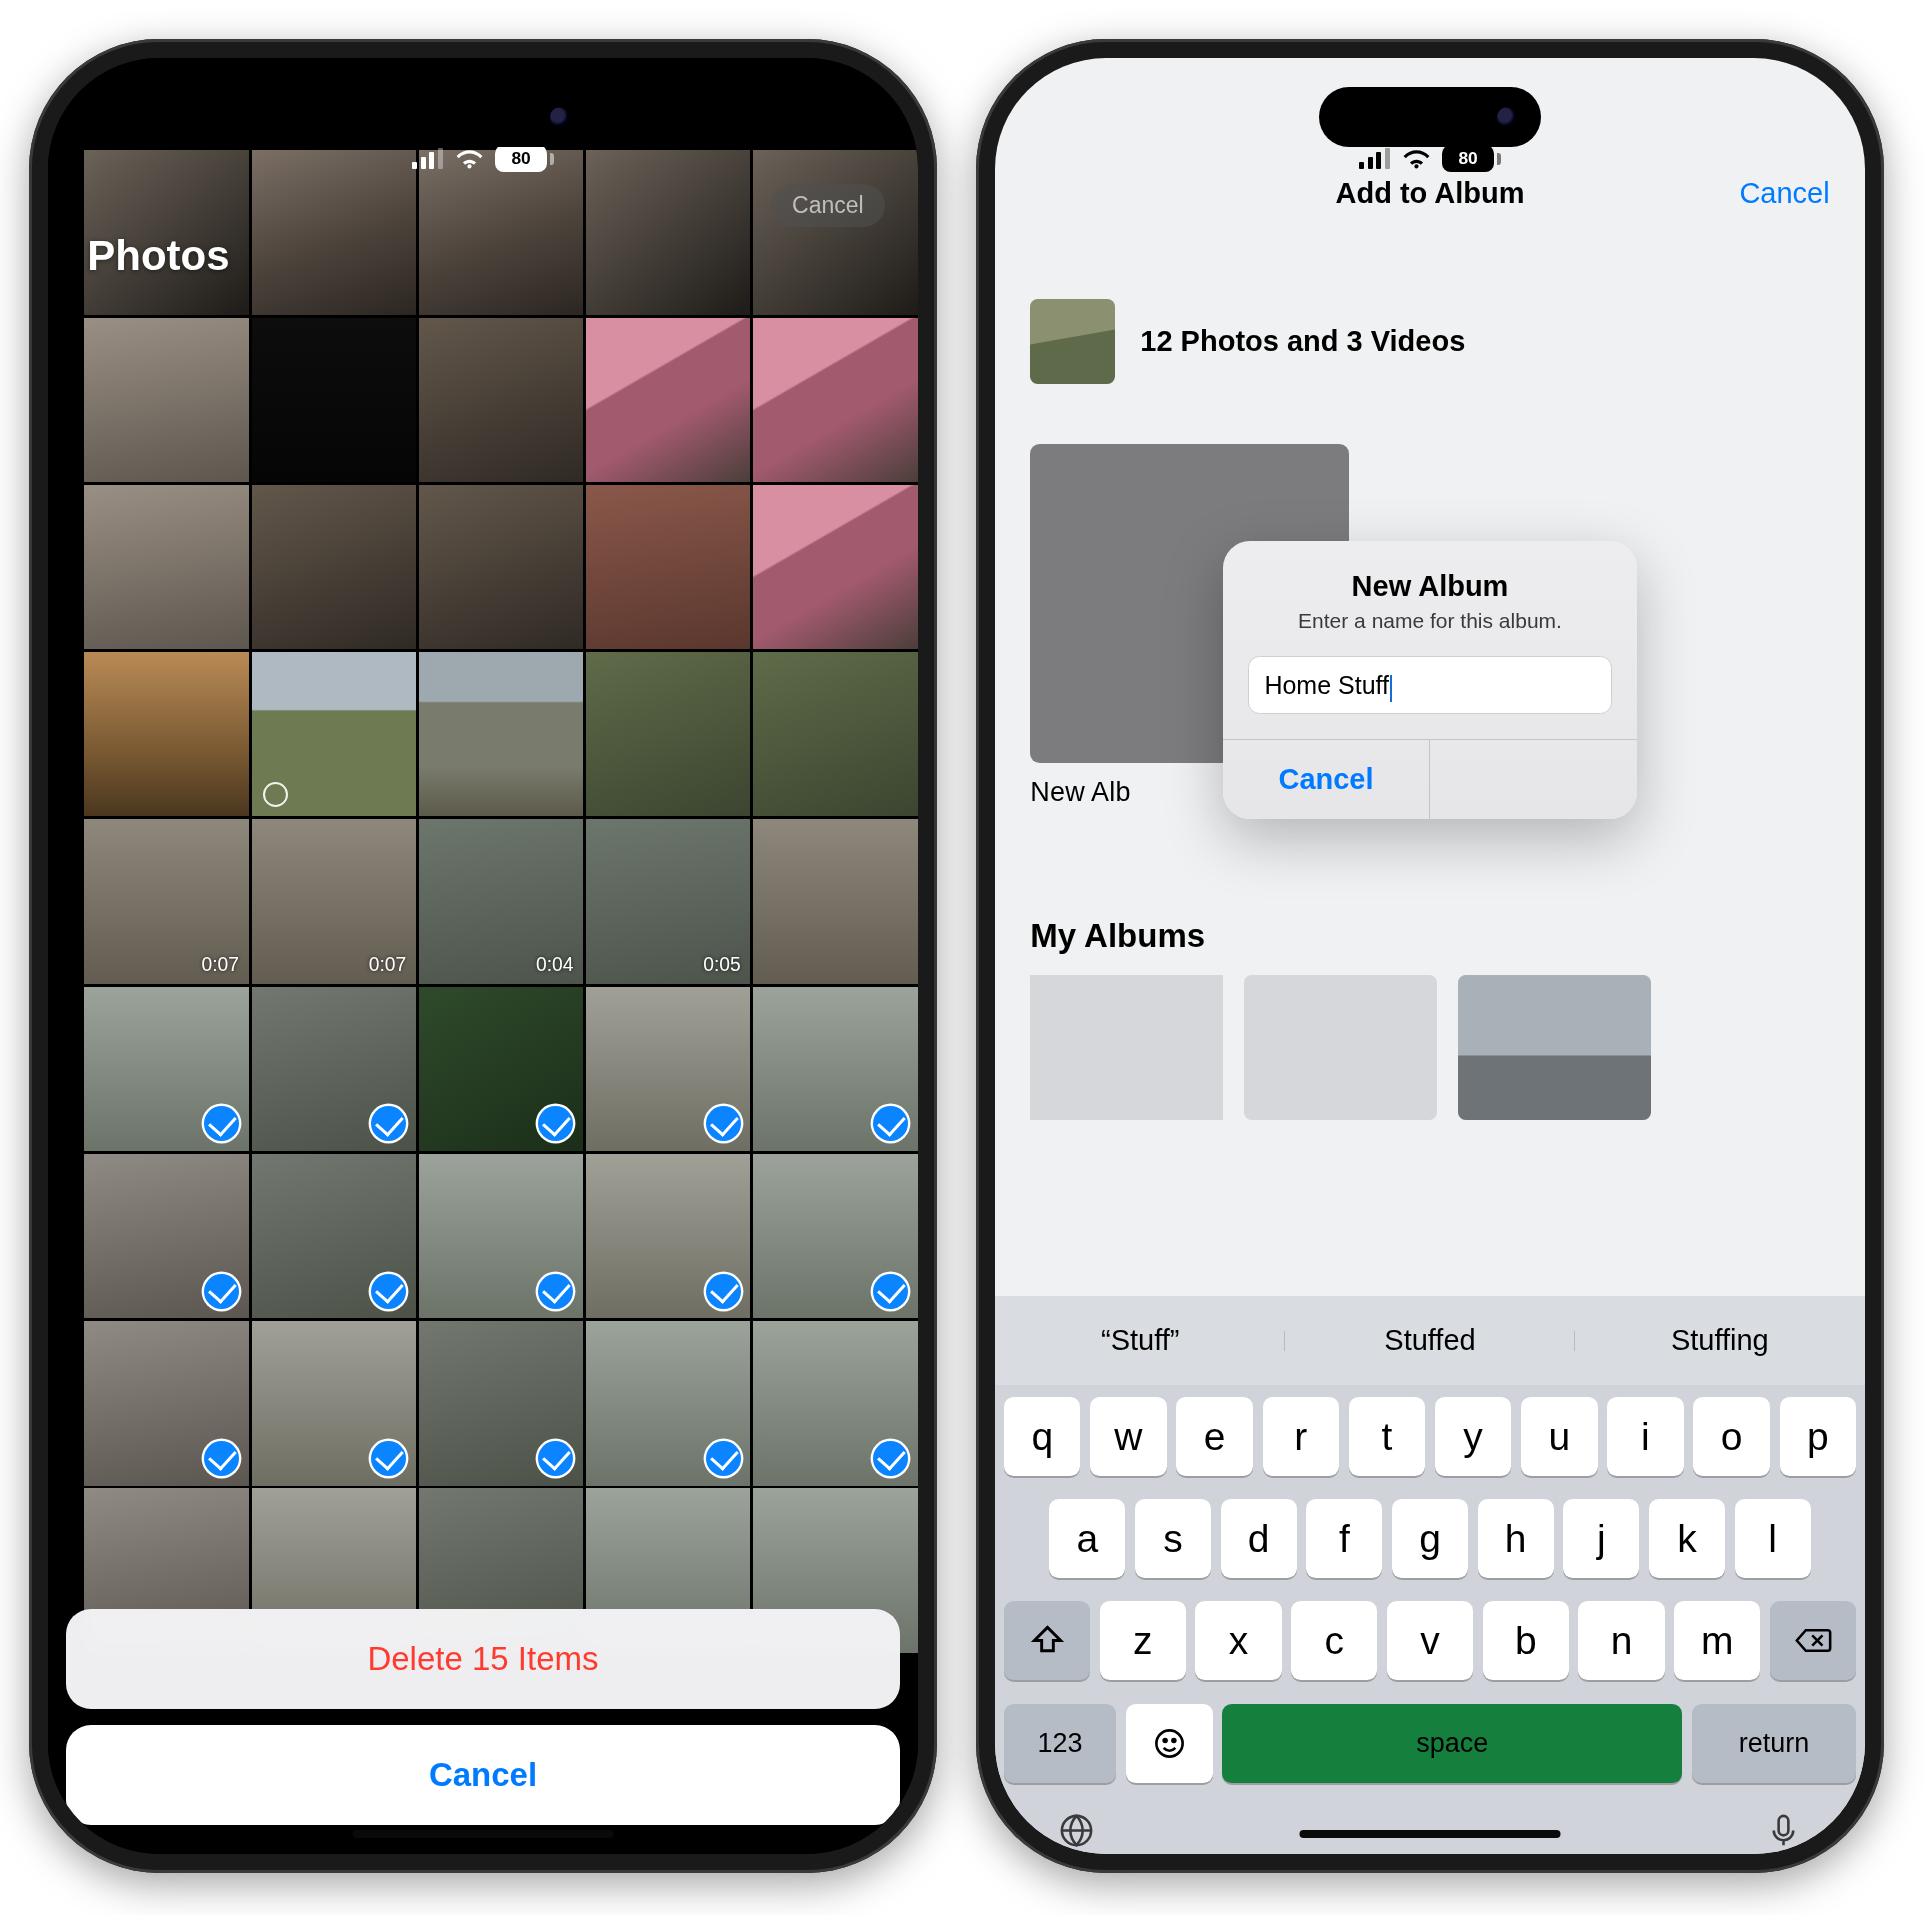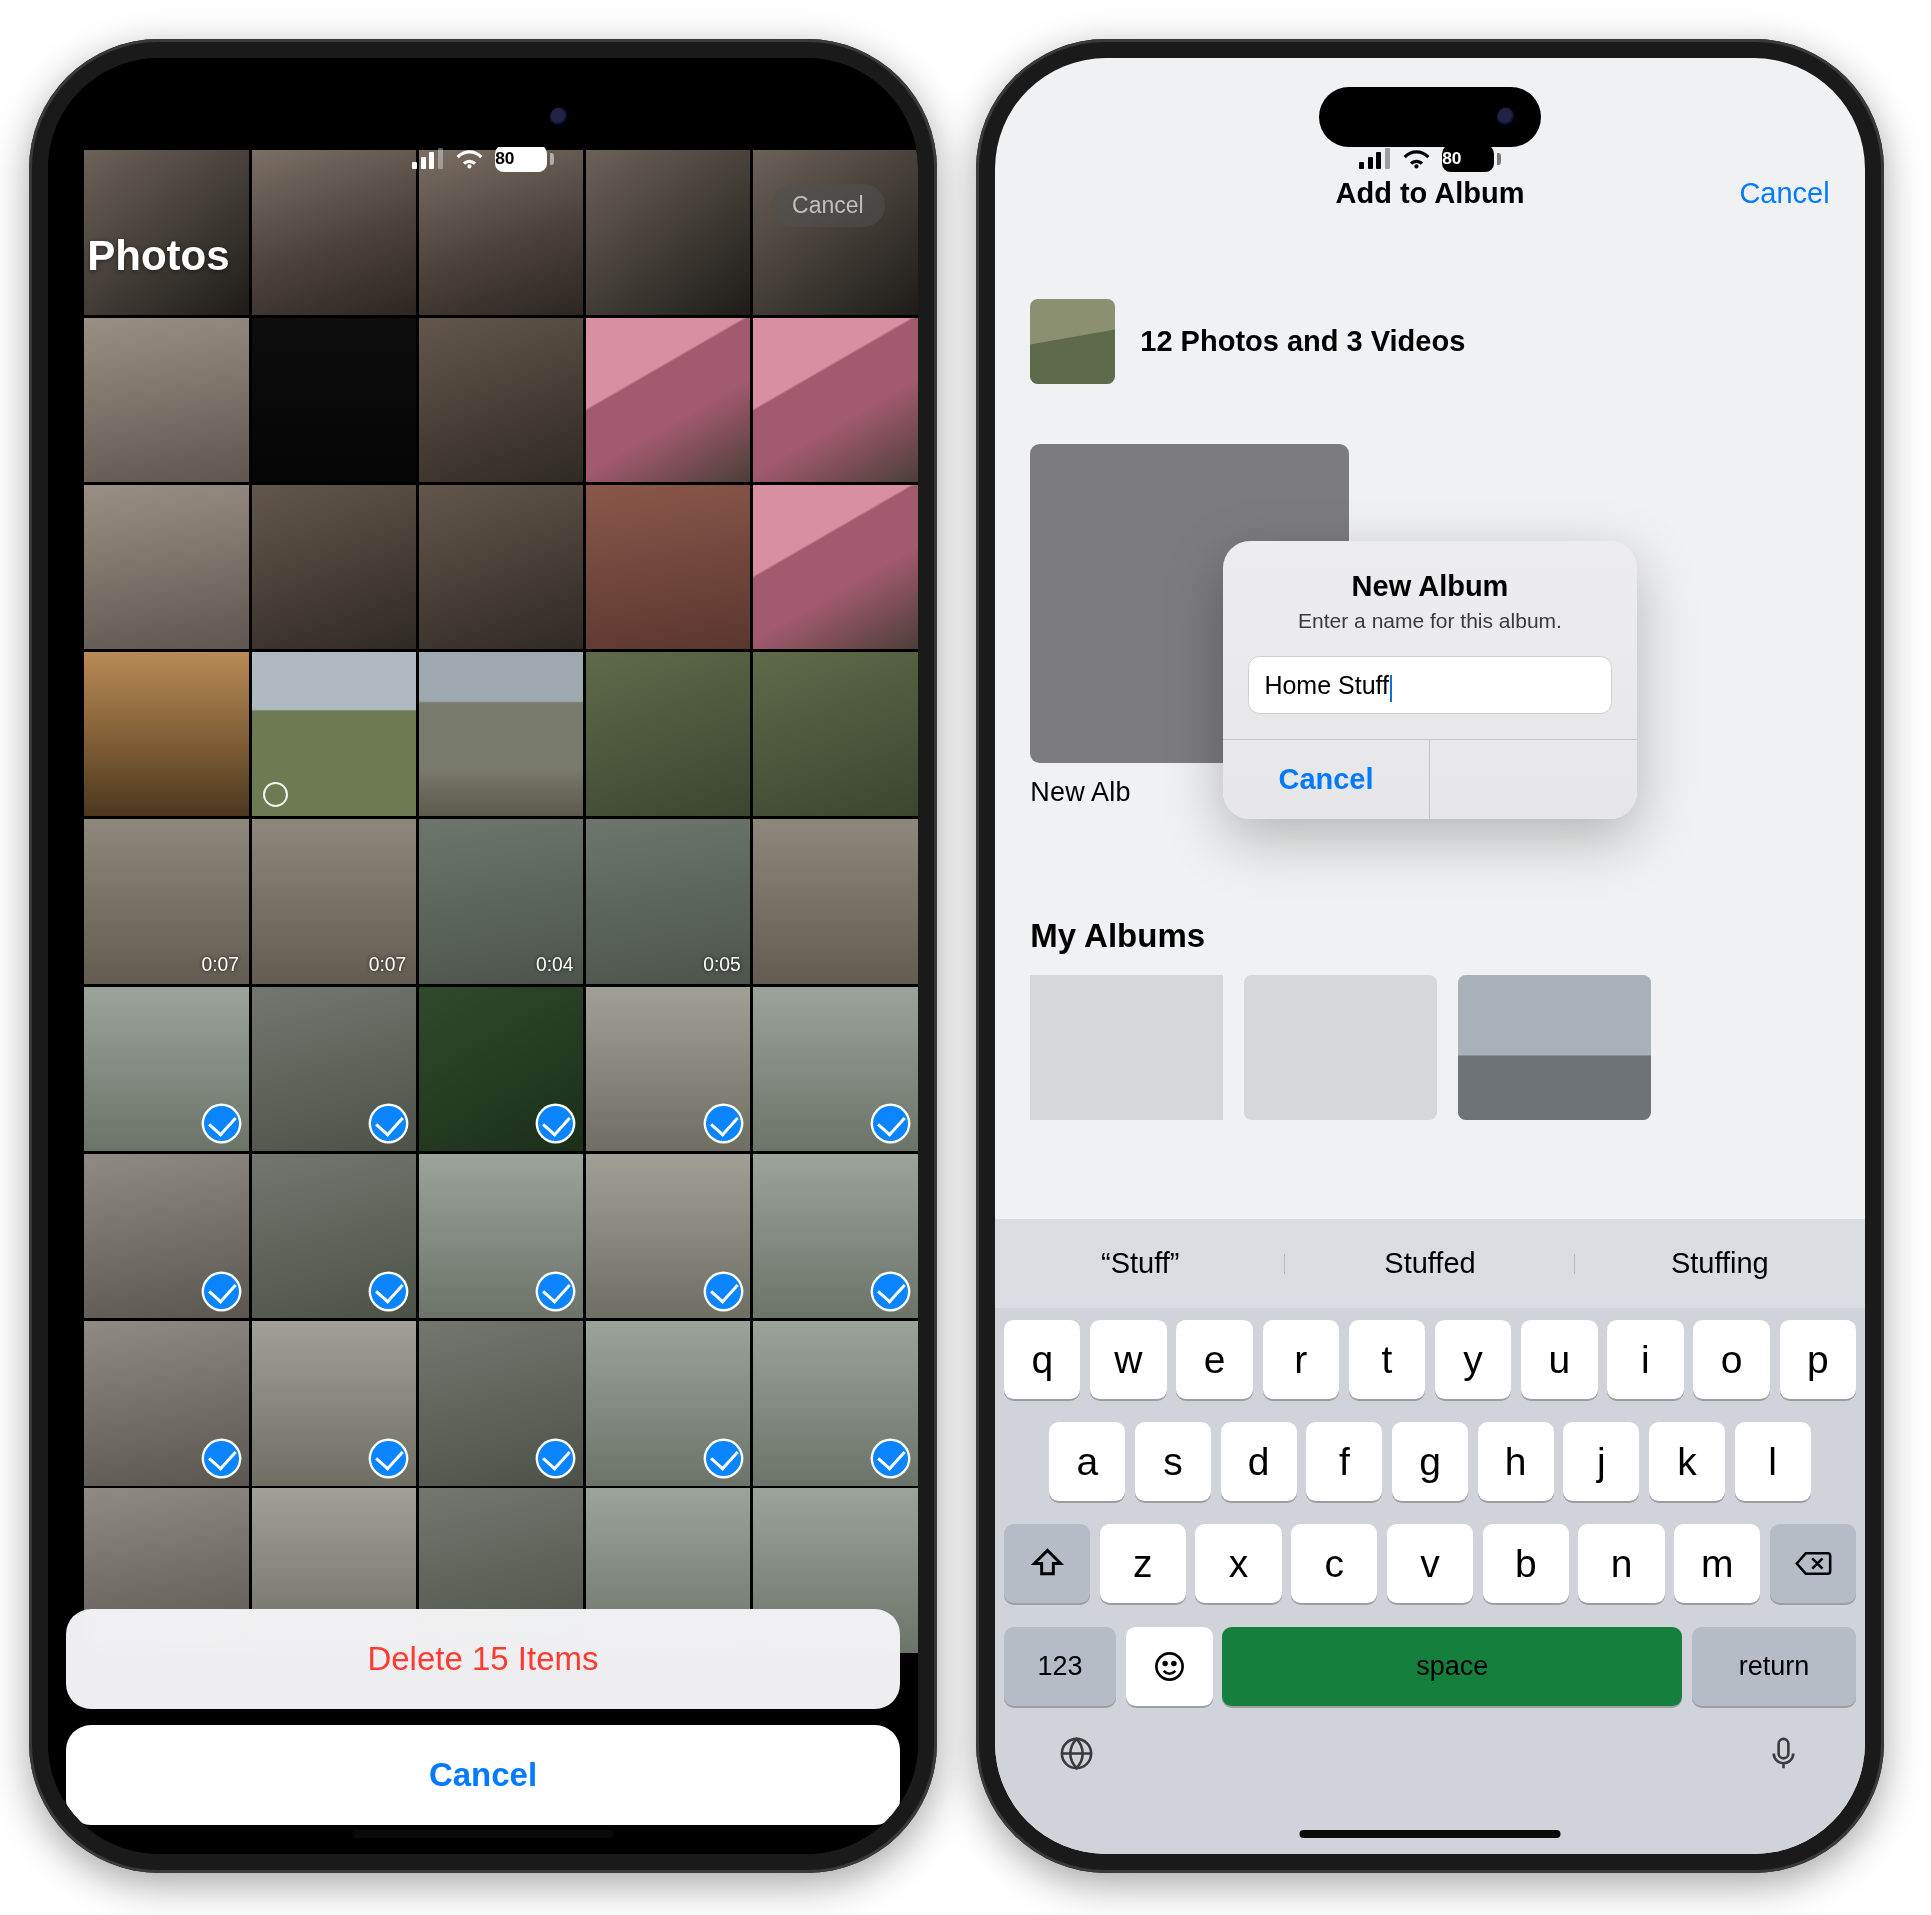--- a/index.html
+++ b/index.html
@@ -82,21 +82,21 @@
   .sig-bars span{ width:4.8px; background:currentColor; border-radius:1px;}
   .sig-bars span:nth-child(1){height:7.7px}
   .sig-bars span:nth-child(2){height:12.6px}
   .sig-bars span:nth-child(3){height:17.4px}
   .sig-bars span:nth-child(4){height:21px; opacity:.35}
   .wifi-icon svg{ width:29px; height:21px; display:block;}
   .battery{ display:flex; align-items:center;}
   .battery-body{
     width:52px; height:27px; border-radius:8.7px;
     background:currentColor; color:inherit;
-    display:flex; align-items:center; justify-content:flex-start;
+    display:flex; align-items:center; justify-content:center;
     font-size:17.4px; font-weight:700;
     position:relative;
   }
   .battery-body.inv{ background:#fff; color:#000;}
   .battery-body.dark{ background:#000; color:#fff;}
   .battery-nub{ width:3.9px; height:11.6px; border-radius:0 2.9px 2.9px 0; background:currentColor; opacity:.5; margin-left:2.9px;}
 
   
   .photos-wrap{
     position:absolute; inset:0;
@@ -307,21 +307,20 @@
   }
   .dlg-actions div:first-child{
     border-right:1px solid rgba(0,0,0,.15);
     font-weight:600;
   }
 
   
   .keyboard{
     position:absolute; left:0; right:0; bottom:0;
     background:#d0d3d9;
-    padding-bottom:77px;
     z-index:10;
   }
   .pred-row{
     display:flex; height:89px; align-items:center;
     background:#d9dce0;
   }
   .pred{
     flex:1; text-align:center; font-size:29px; color:#000;
     position:relative;
   }

